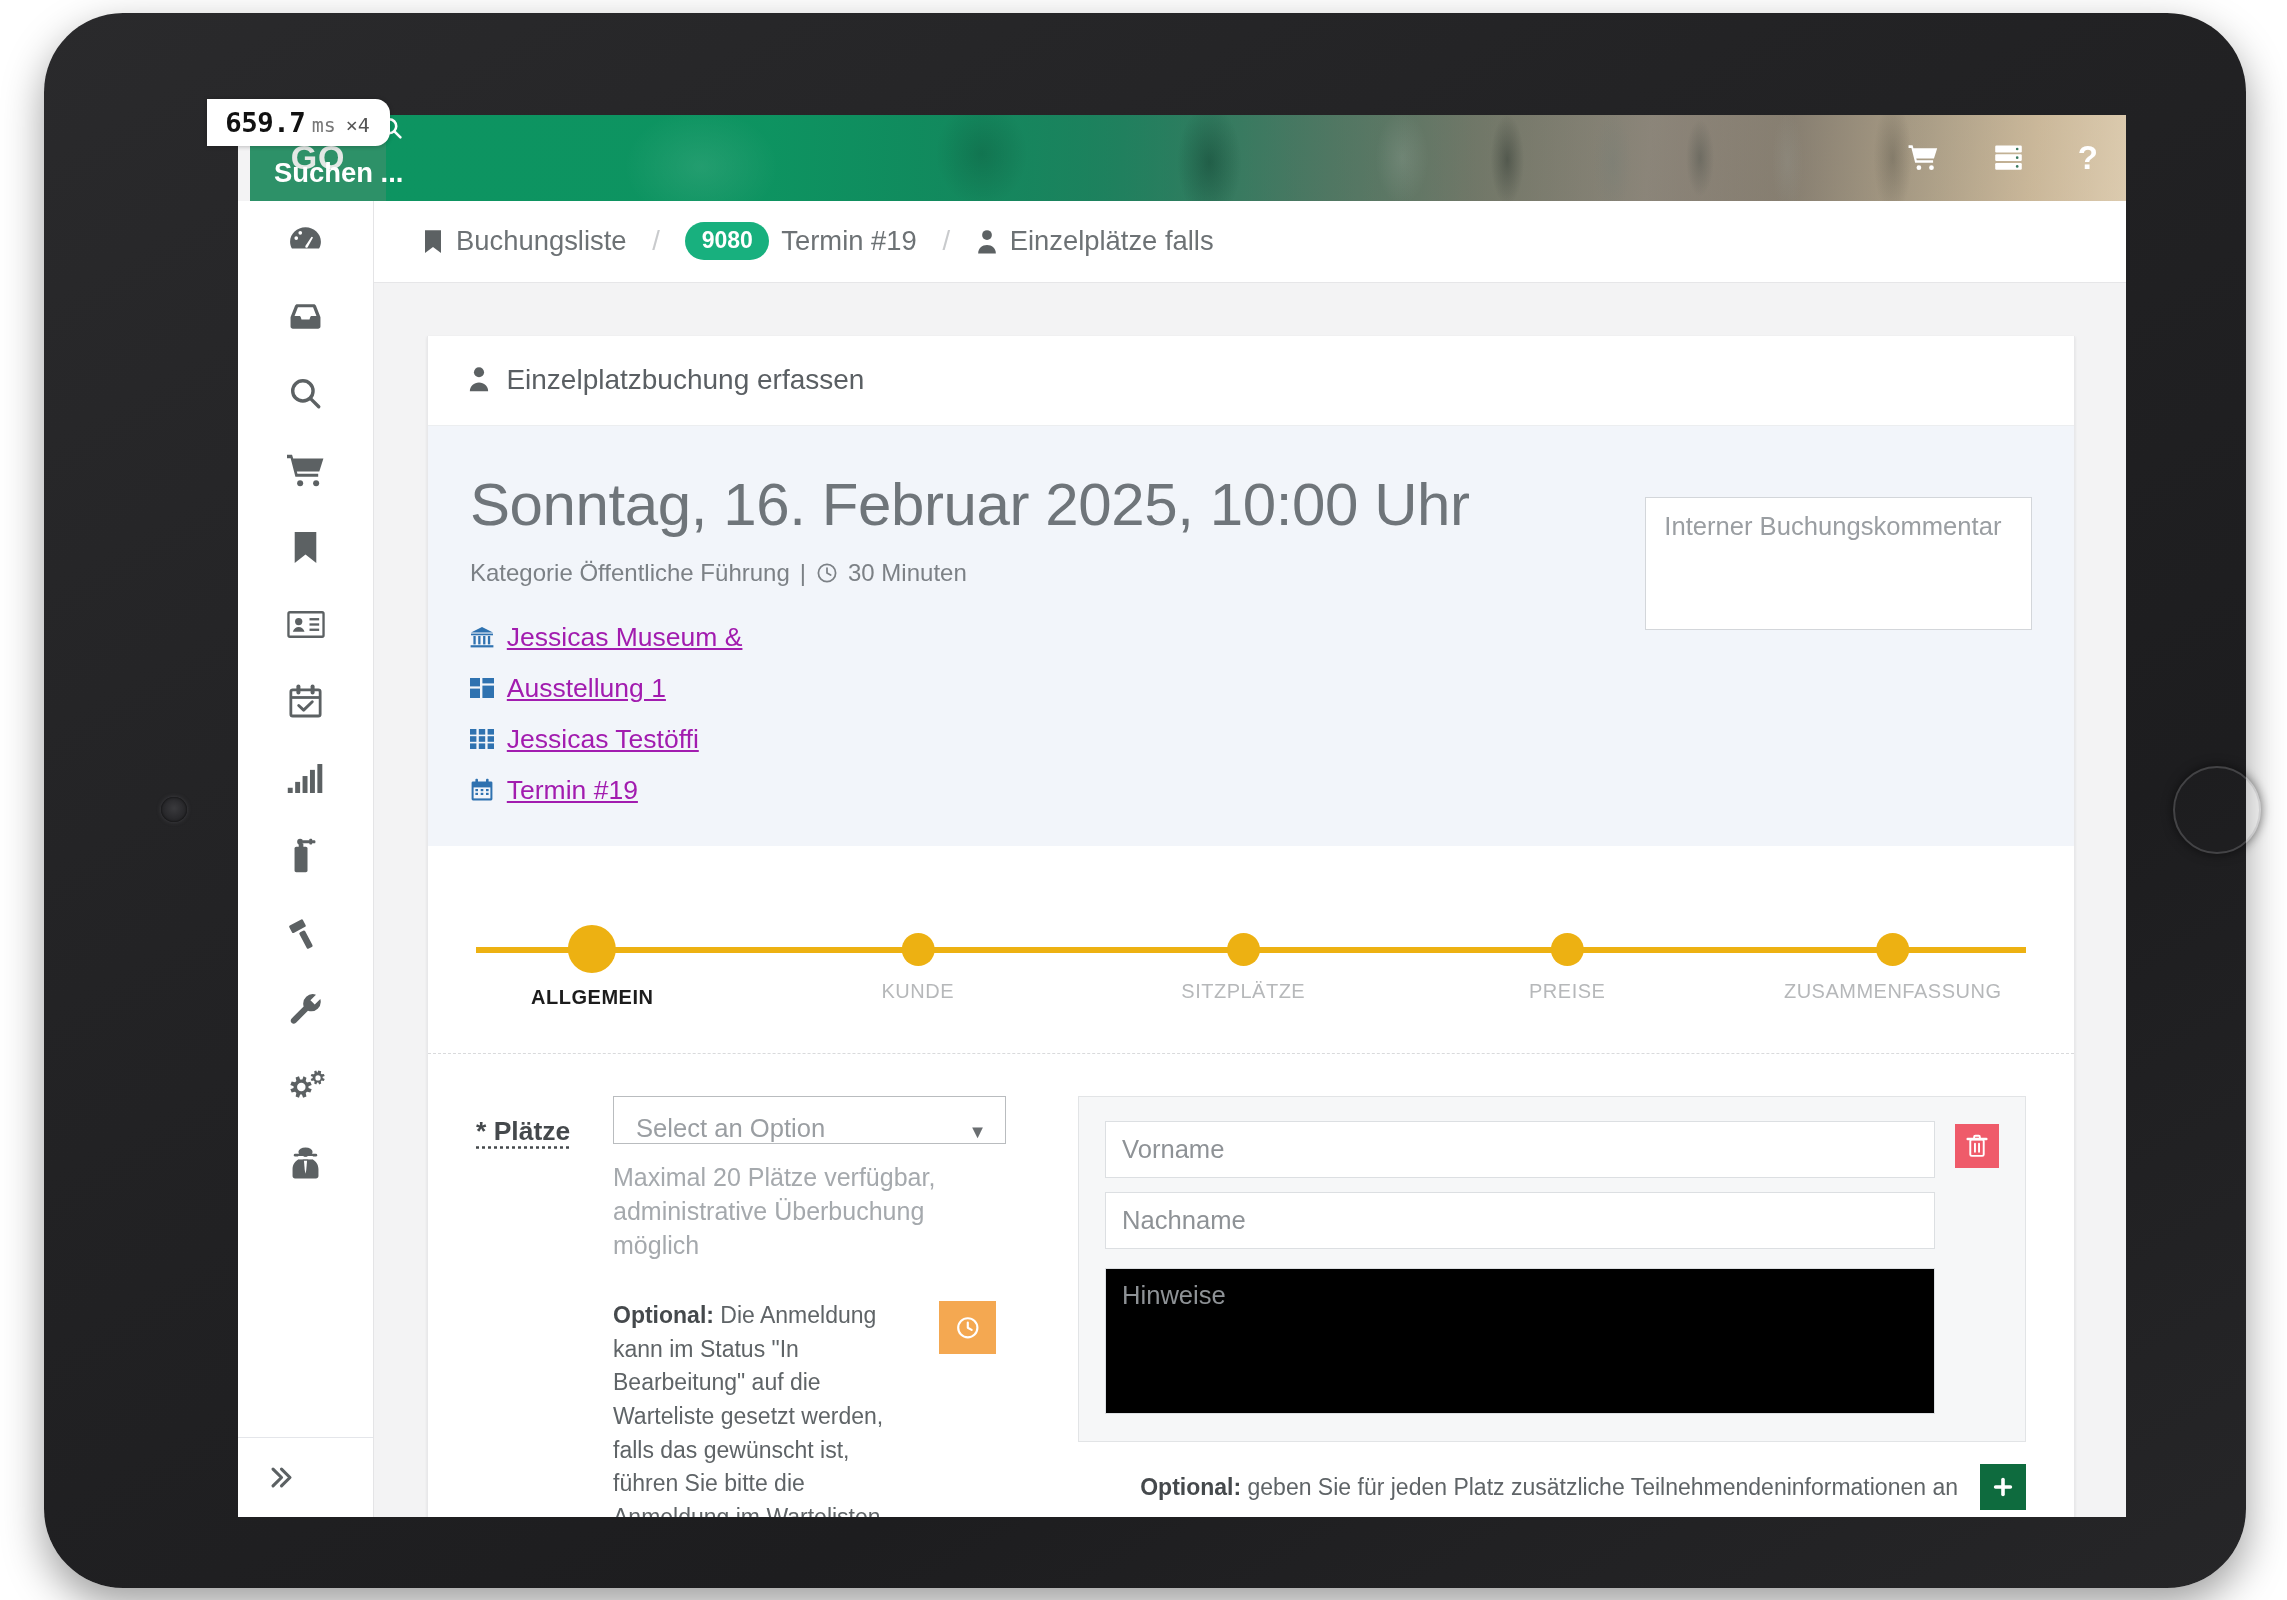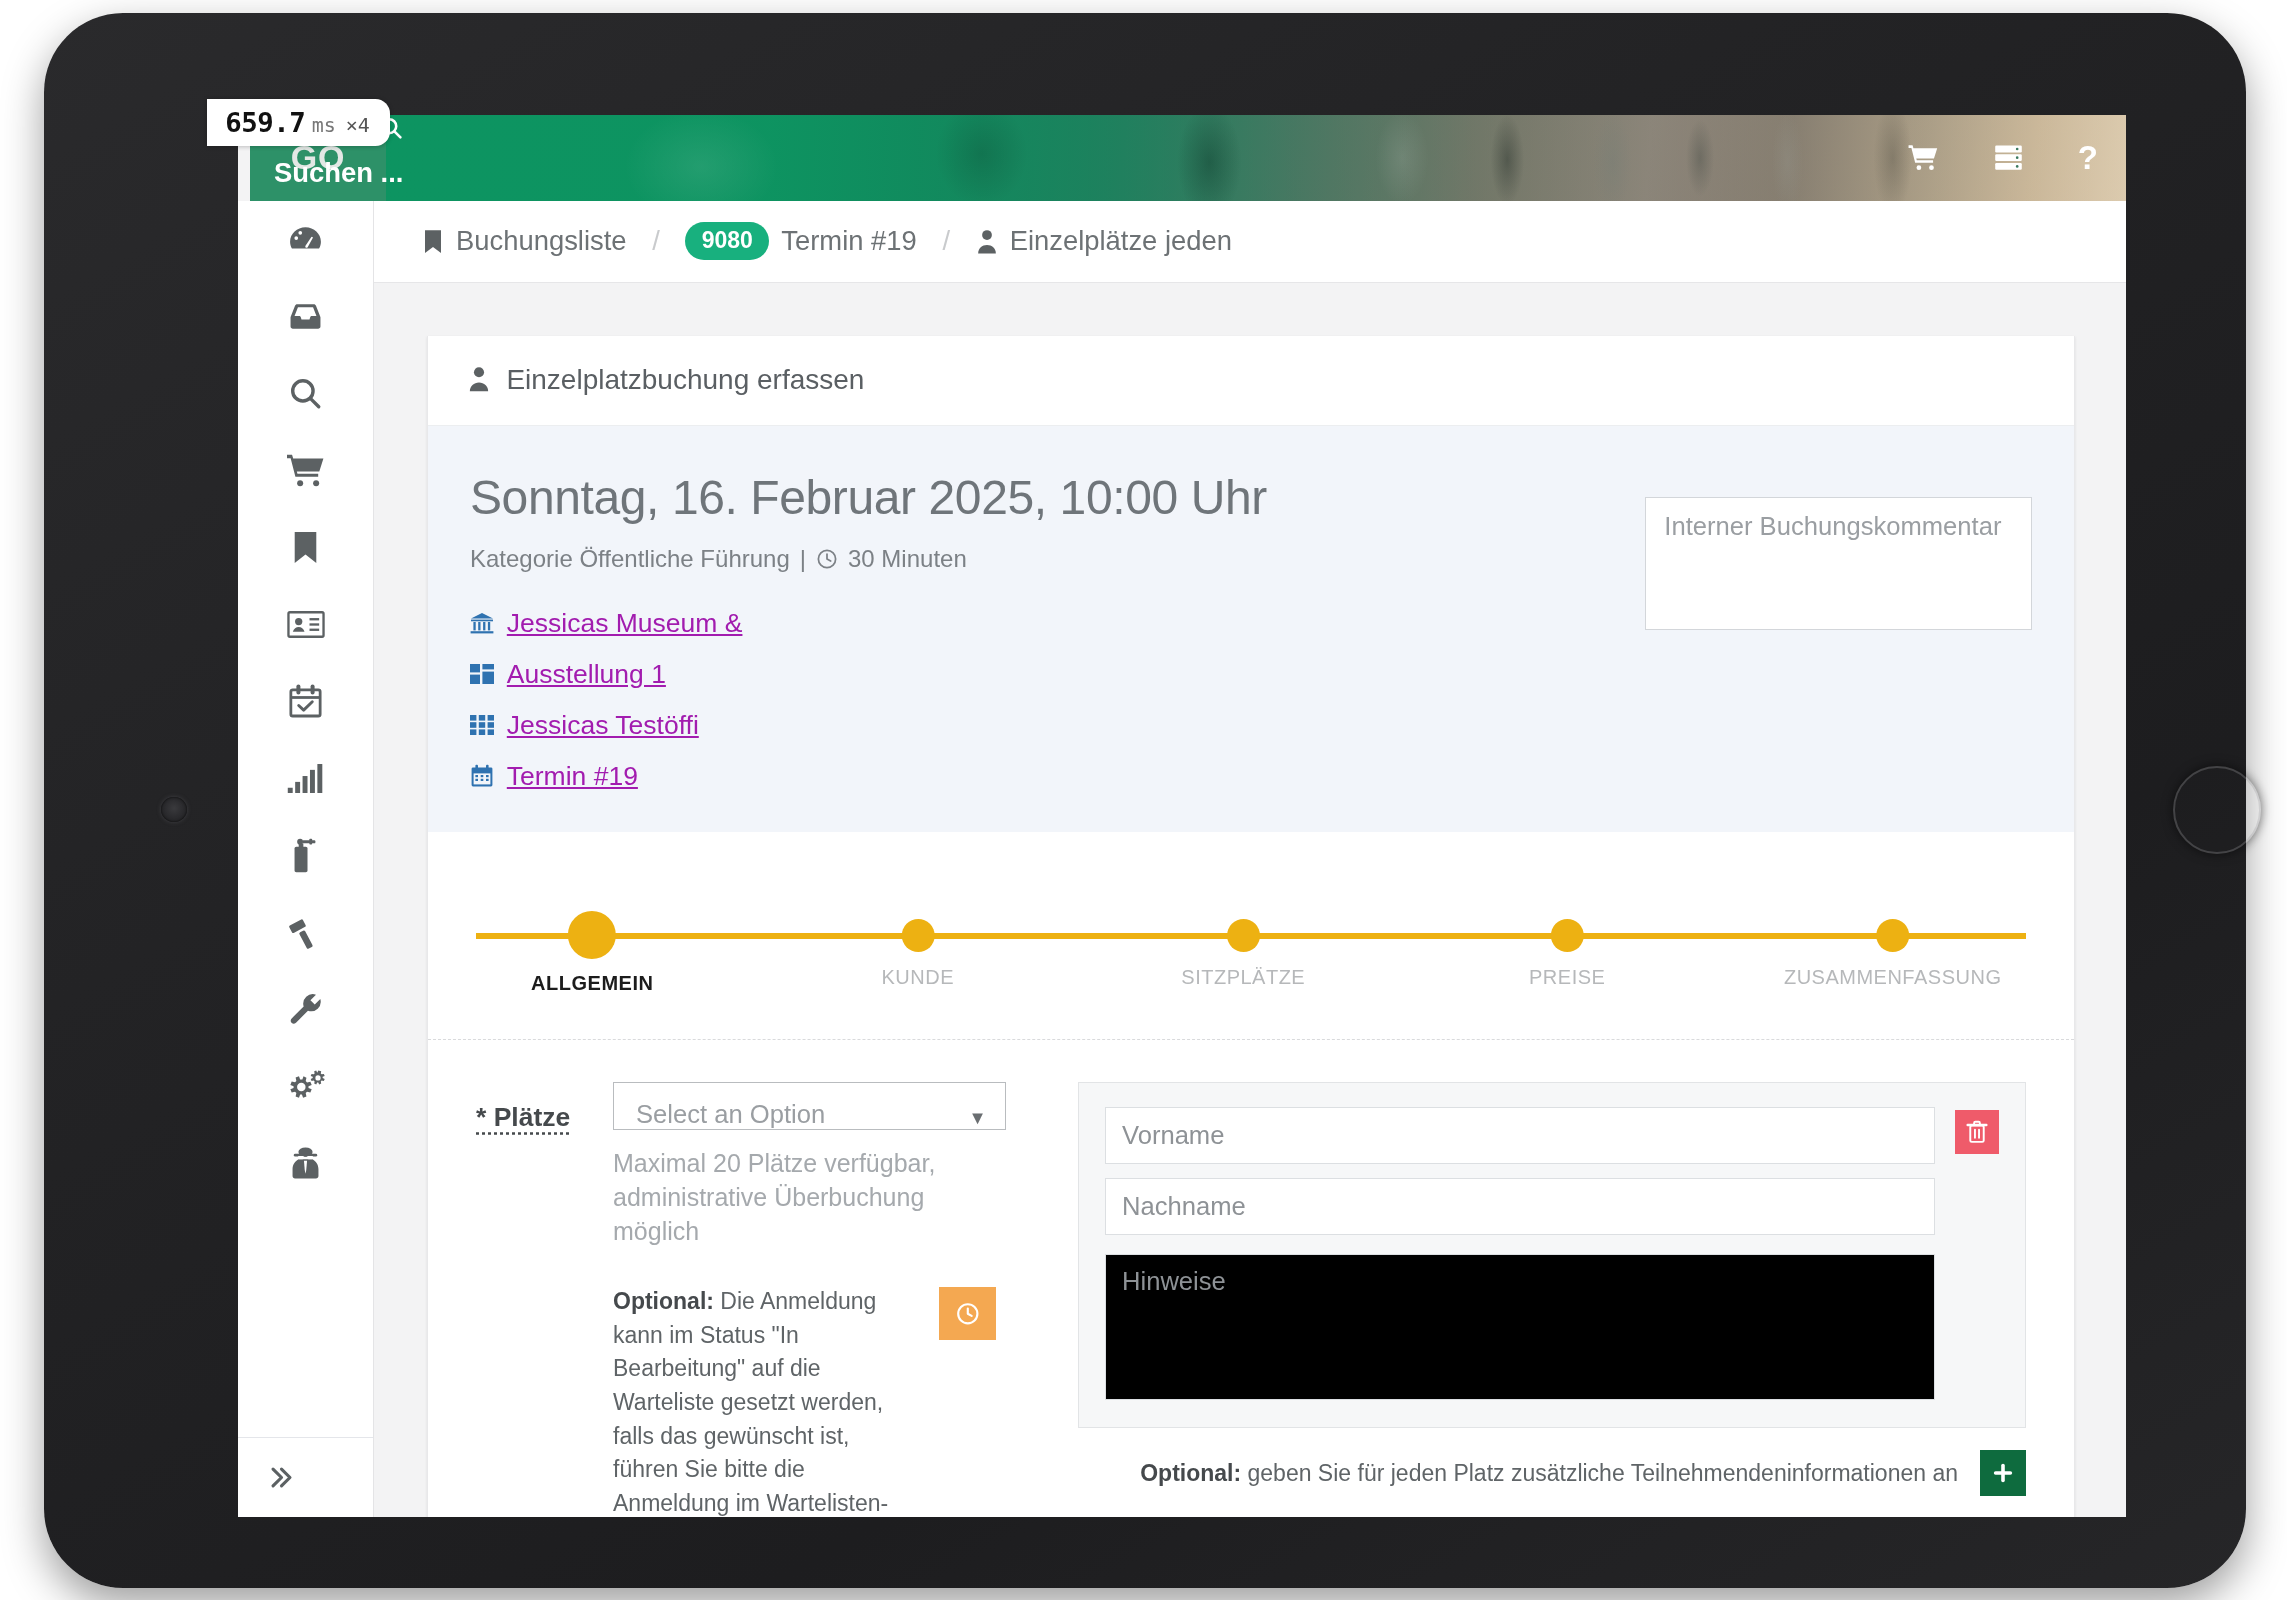--- a/index.html
+++ b/index.html
@@ -156,21 +156,21 @@
   #card-header {
     height: 90px; display:flex; align-items:center; gap:16.4px;
     padding-left: 40px; border-bottom: 0.9px solid #eceef0;
   }
   #card-header-title { font-size: 28px; color: #5a5f63; }
 
   #event-panel {
     background: #f2f5fa; padding: 44px 42px 40px;
     position: relative;
   }
-  #event-title { font-size: 48px; color: #6f757a; font-weight: 400; letter-spacing: -0.4px; }
+  #event-title { font-size: 60px; color: #6f757a; font-weight: 400; letter-spacing: -0.4px; }
   #event-meta {
     margin-top: 20px; font-size: 24px; color: #7c8186;
     display:flex; align-items:center; gap: 10px;
   }
   #event-links { margin-top: 35px; display: flex; flex-direction: column; gap: 20px; }
   .ev-link {
     display: flex; align-items: center; gap: 12.8px;
     font-size: 26.5px; color: #a21caf;
   }
   .ev-link .ico { color: #2f72b0; display:flex; align-items:center; }
@@ -443,21 +443,21 @@
           <span class="bc-text">Termin #19</span>
         </div>
         <span class="bc-sep">/</span>
         <div class="bc-item">
           <span class="bc-ico">
             <svg width="22" height="25.6" viewBox="0 0 18 22" fill="#5c6163">
                 <circle cx="9" cy="5.2" r="4.2"></circle>
                 <path d="M1.4 21c0-4.2 3.4-7.2 7.6-7.2s7.6 3 7.6 7.2z"></path>
               </svg>
           </span>
-          <span class="bc-text">Einzelplätze jeden</span>
+          <span class="bc-text">Einzelplätze falls</span>
         </div>
       </div>
 
       <div id="card">
 
         <div id="card-header">
           <span>
             <svg width="22" height="26.5" viewBox="0 0 18 22" fill="#5c6163">
                 <circle cx="9" cy="5.2" r="4.2"></circle>
                 <path d="M1.4 21c0-4.2 3.4-7.2 7.6-7.2s7.6 3 7.6 7.2z"></path>

